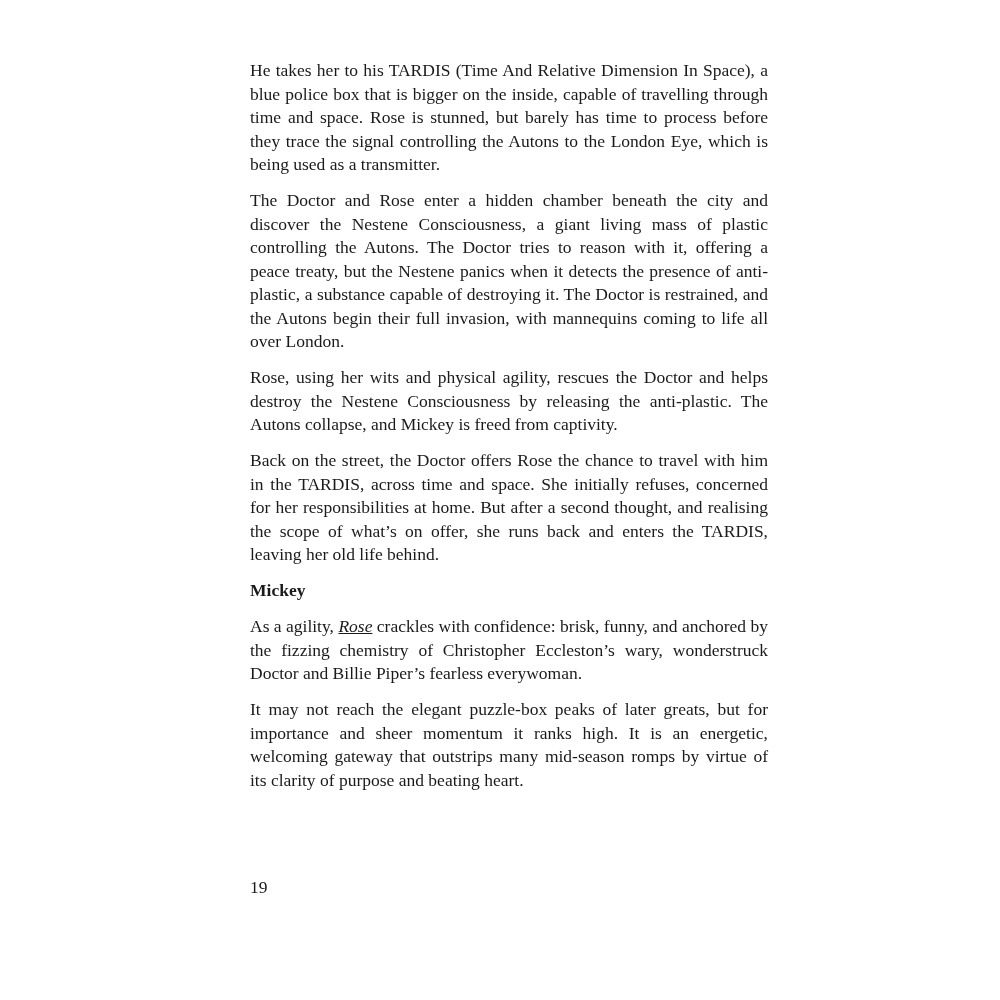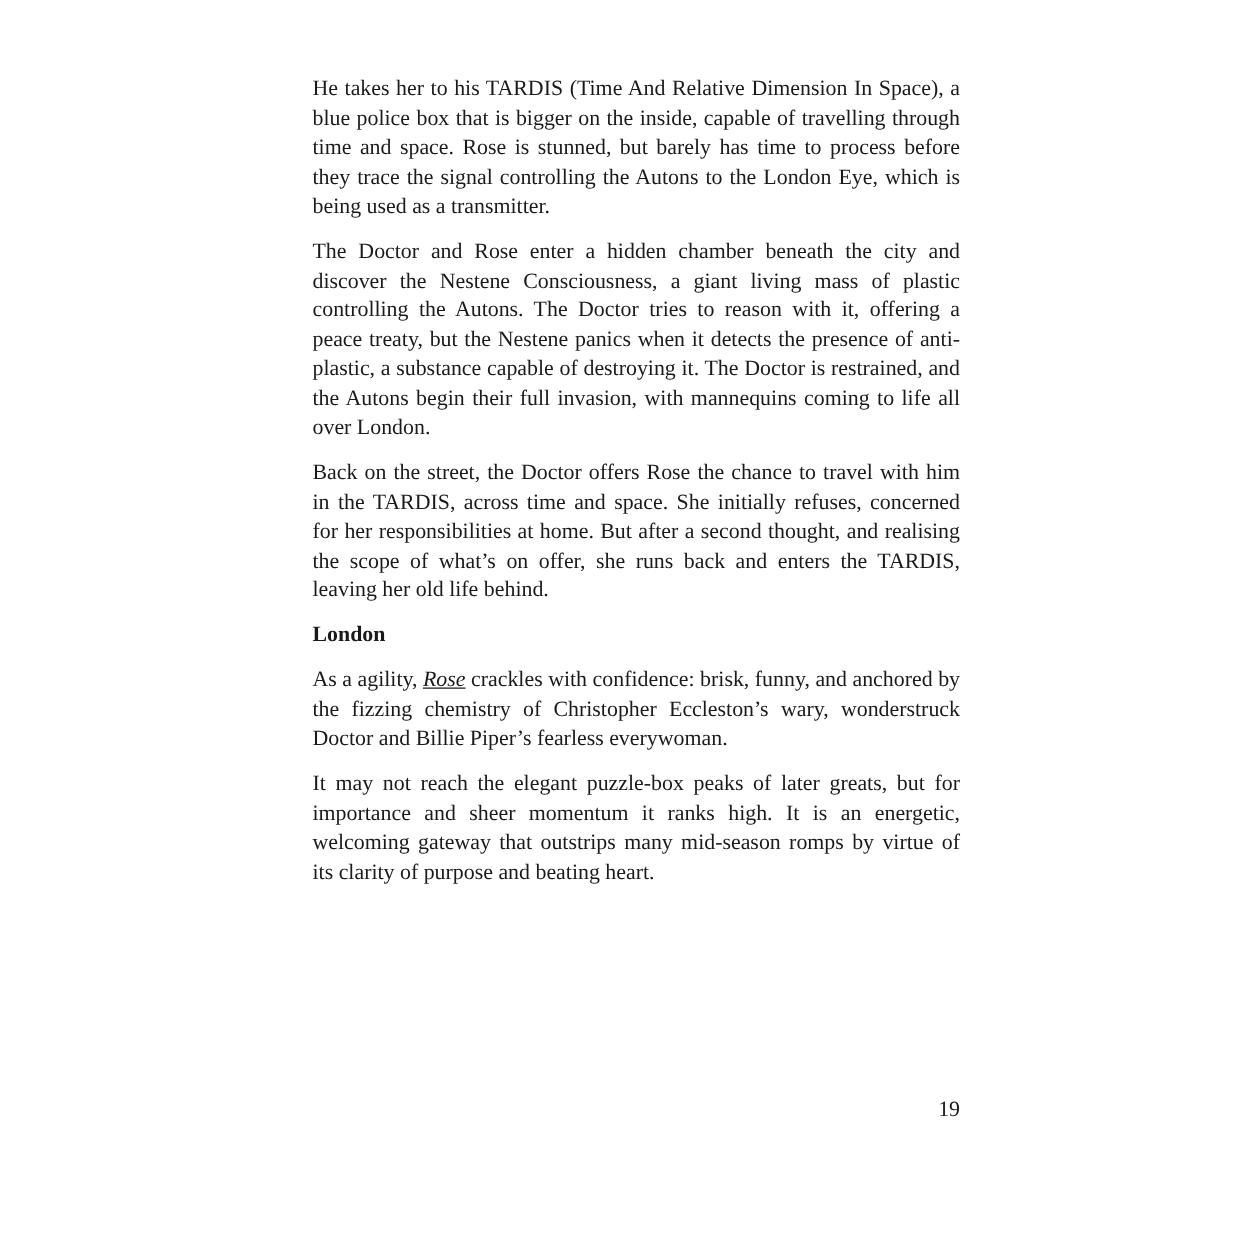--- a/index.html
+++ b/index.html
@@ -36,31 +36,32 @@
   }
   .text-column em {
     font-style: italic;
     text-decoration: underline;
   }
   .page-number {
     position: absolute;
     left: 250px;
     top: 876px;
     width: 518px;
-    text-align: right;
+    text-align: left;
     font-size: 17.5px;
     line-height: 23.5px;
   }
 </style>
 </head>
 <body>
 
 <div class="page">
   <div class="text-column">
       <p><span>He takes her to his TARDIS (Time And Relative Dimension In Space), a blue police box that is bigger on the inside, capable of travelling through time and space. Rose is stunned, but barely has time to process before they trace the signal controlling the Autons to the London Eye, which is being used as a transmitter.</span></p>
       <p><span>The Doctor and Rose enter a hidden chamber beneath the city and discover the Nestene Consciousness, a giant living mass of plastic controlling the Autons. The Doctor tries to reason with it, offering a peace treaty, but the Nestene panics when it detects the presence of anti-plastic, a substance capable of destroying it. The Doctor is restrained, and the Autons begin their full invasion, with mannequins coming to life all over London.</span></p>
+      <p><span>Rose, using her wits and physical agility, rescues the Doctor and helps destroy the Nestene Consciousness by releasing the anti-plastic. The Autons collapse, and Mickey is freed from captivity.</span></p>
       <p><span>Back on the street, the Doctor offers Rose the chance to travel with him in the TARDIS, across time and space. She initially refuses, concerned for her responsibilities at home. But after a second thought, and realising the scope of what’s on offer, she runs back and enters the TARDIS, leaving her old life behind.</span></p>
-      <h2><span>London</span></h2>
+      <h2><span>Mickey</span></h2>
       <p><span>As a agility, </span><em>Rose</em><span> crackles with confidence: brisk, funny, and anchored by the fizzing chemistry of Christopher Eccleston’s wary, wonderstruck Doctor and Billie Piper’s fearless everywoman.</span></p>
       <p><span>It may not reach the elegant puzzle-box peaks of later greats, but for importance and sheer momentum it ranks high. It is an energetic, welcoming gateway that outstrips many mid-season romps by virtue of its clarity of purpose and beating heart.</span></p>
     </div>
   <div class="page-number">19</div>
 </div>
 
 </body></html>

